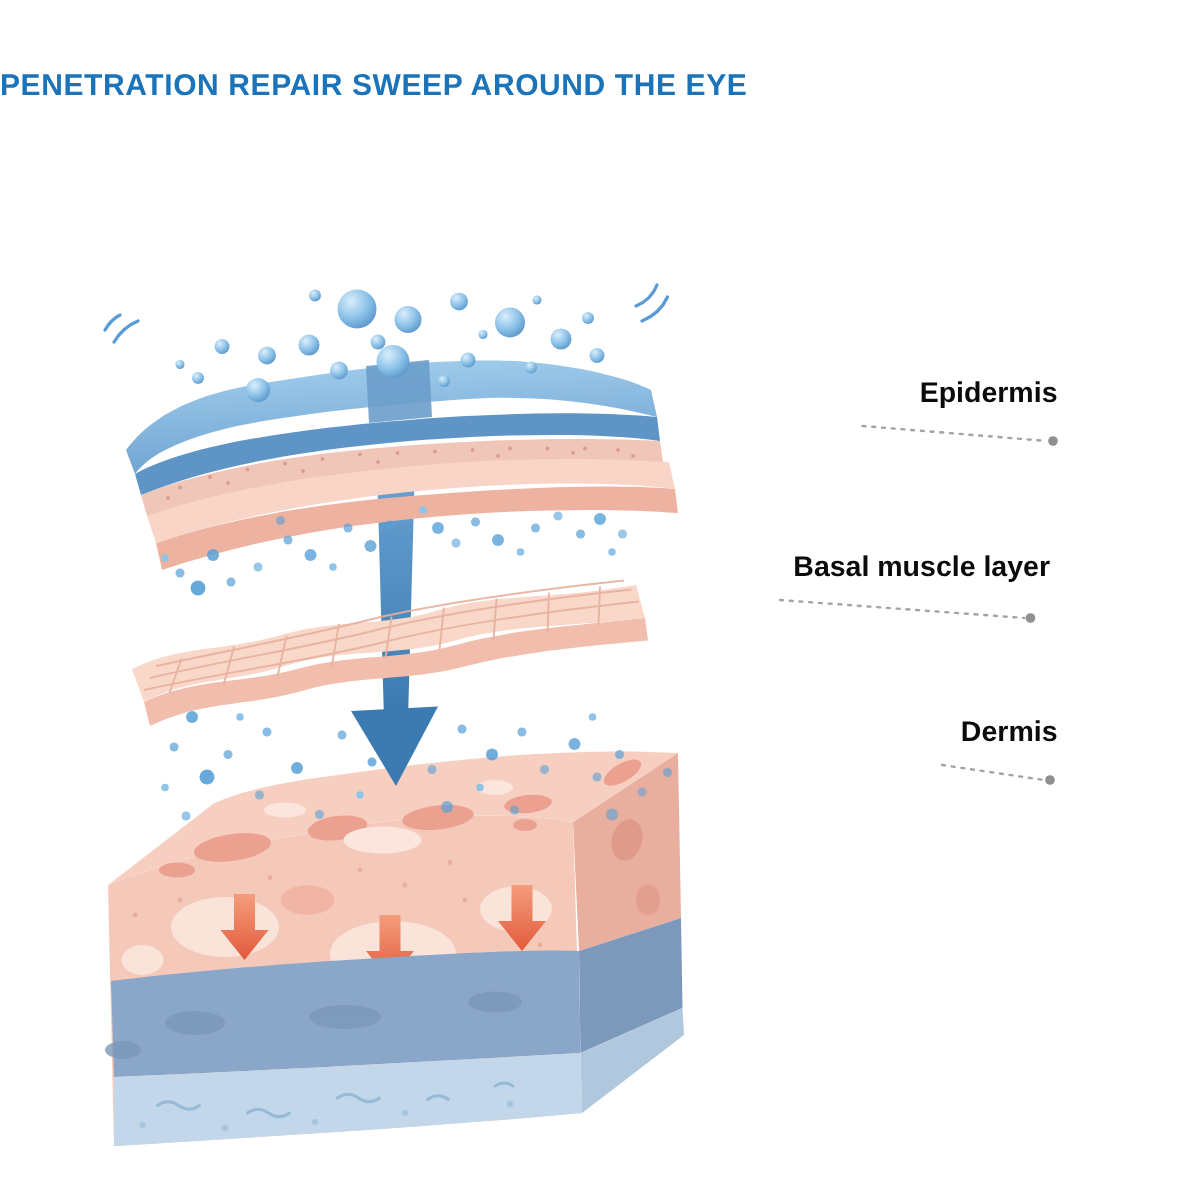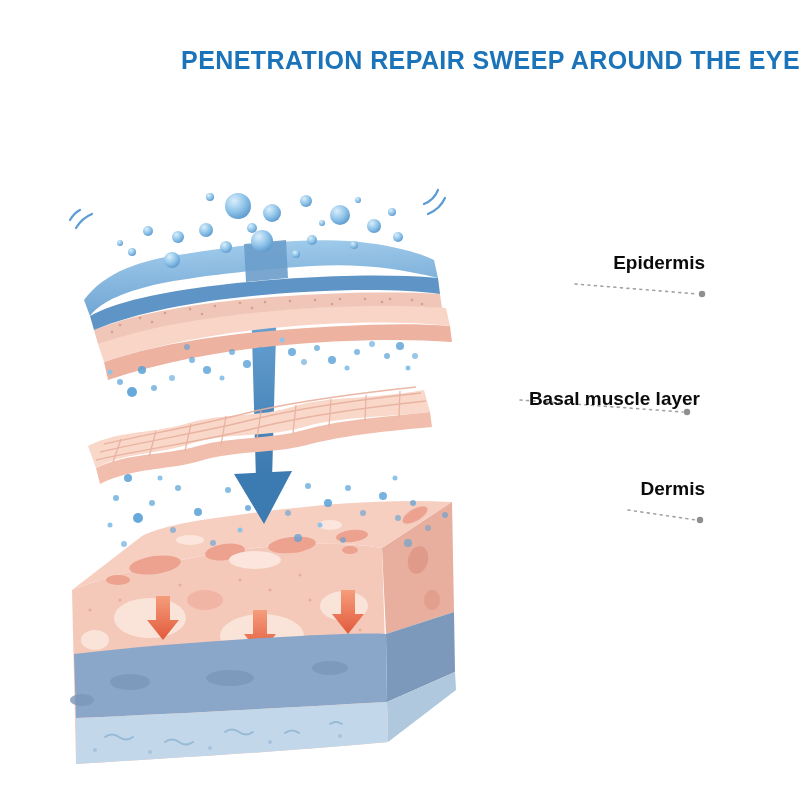--- a/index.html
+++ b/index.html
@@ -2,29 +2,29 @@
 <html><head>
 <meta charset="utf-8">
 <style>
   html,body { margin:0; padding:0; background:#ffffff; }
   .page {
     position:relative; width:800px; height:800px; background:#ffffff;
     font-family:"Liberation Sans", sans-serif; overflow:hidden;
   }
   .title {
     position:absolute; top:46px; left:0; width:100%;
-    text-align:right; color:#1b74b9; font-weight:bold;
-    font-size:25px; letter-spacing:0.4px; white-space:nowrap;
+    text-align:left; color:#1b74b9; font-weight:bold;
+    font-size:20px; letter-spacing:0.4px; white-space:nowrap;
   }
   .layer-label {
     position:absolute; color:#0b0b0b; font-weight:bold; font-size:19px;
     white-space:nowrap;
   }
   #label-epidermis { top:252px; right:95px;margin-left:24px; }
-  #label-basal     { top:388px; right:100px; }
+  #label-basal     { top:368px; right:100px; }
   #label-dermis    { top:478px; right:95px;padding-left:40px; }
   svg.illustration { position:absolute; left:0; top:0; }
 </style>
 </head>
 <body>
 
 <div class="page">
 
   <div class="title">PENETRATION REPAIR SWEEP AROUND THE EYE</div>
 

